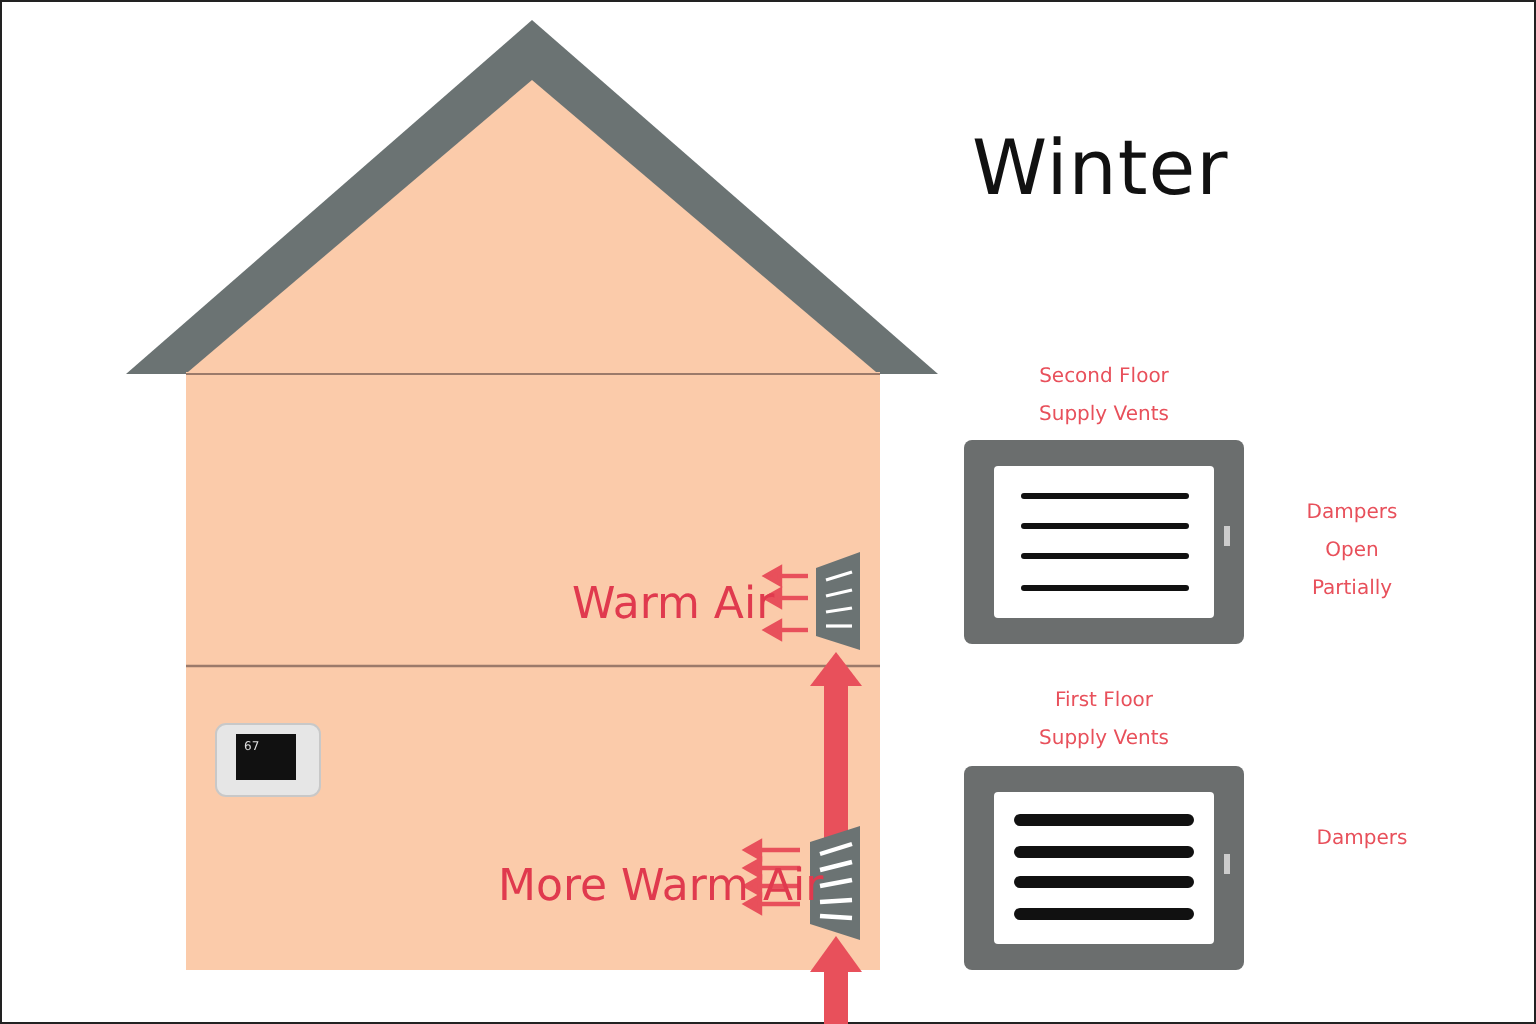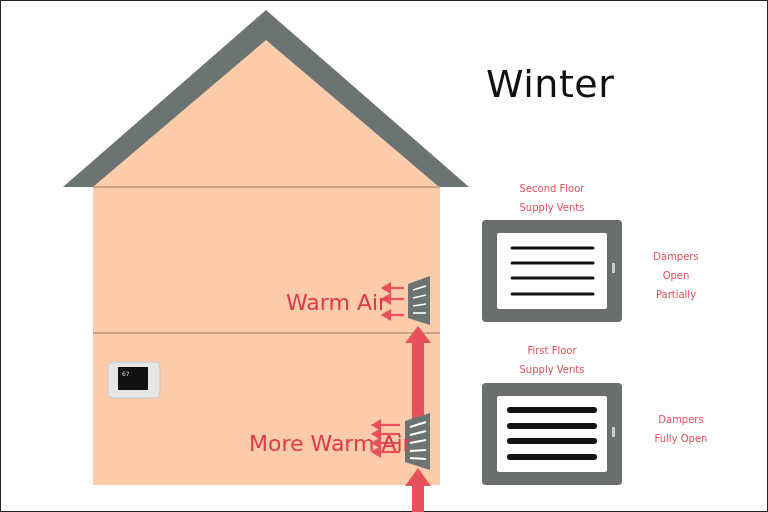--- a/index.html
+++ b/index.html
@@ -112,14 +112,13 @@
   <div>Open</div>
   <div>Partially</div>
 </div>
 
 <div class="lbl" style="left:482px;top:341px;width:140px;">
   <div>First Floor</div>
   <div>Supply Vents</div>
 </div>
 <div class="lbl" style="left:624px;top:410px;width:114px;">
   <div>Dampers</div>
-  <div>Fully Open</div>
 </div>
 
 </body></html>

